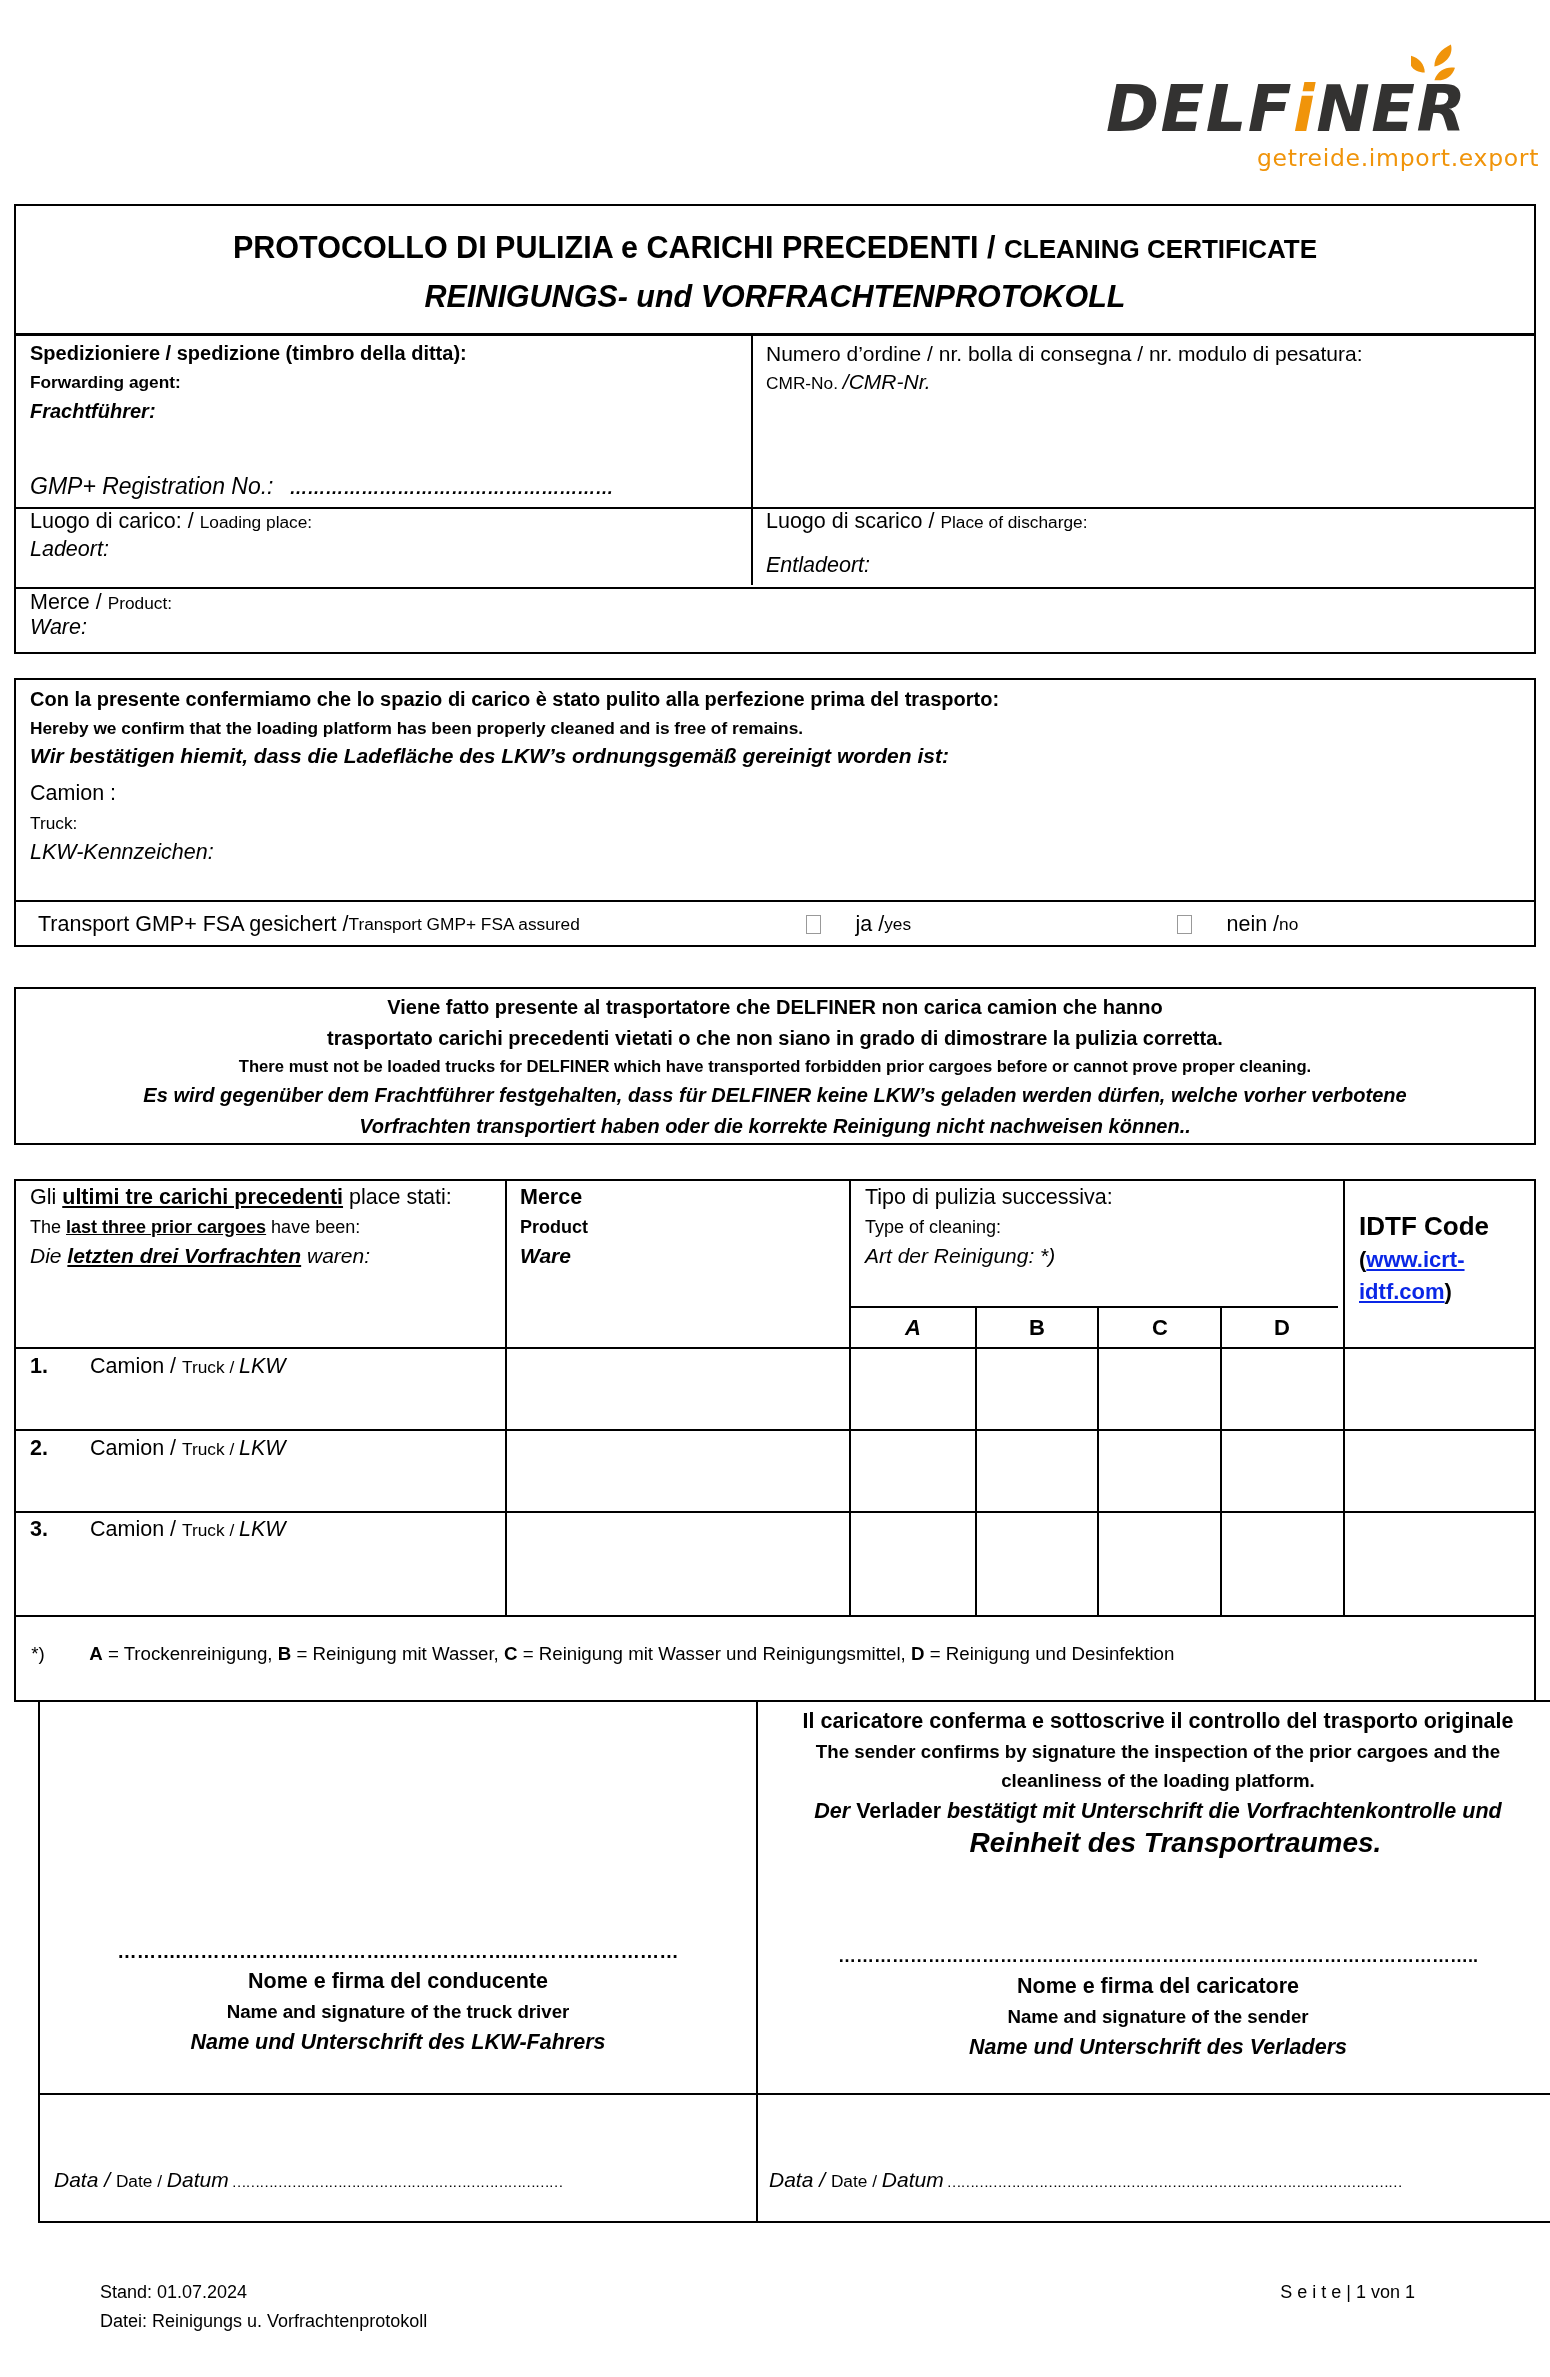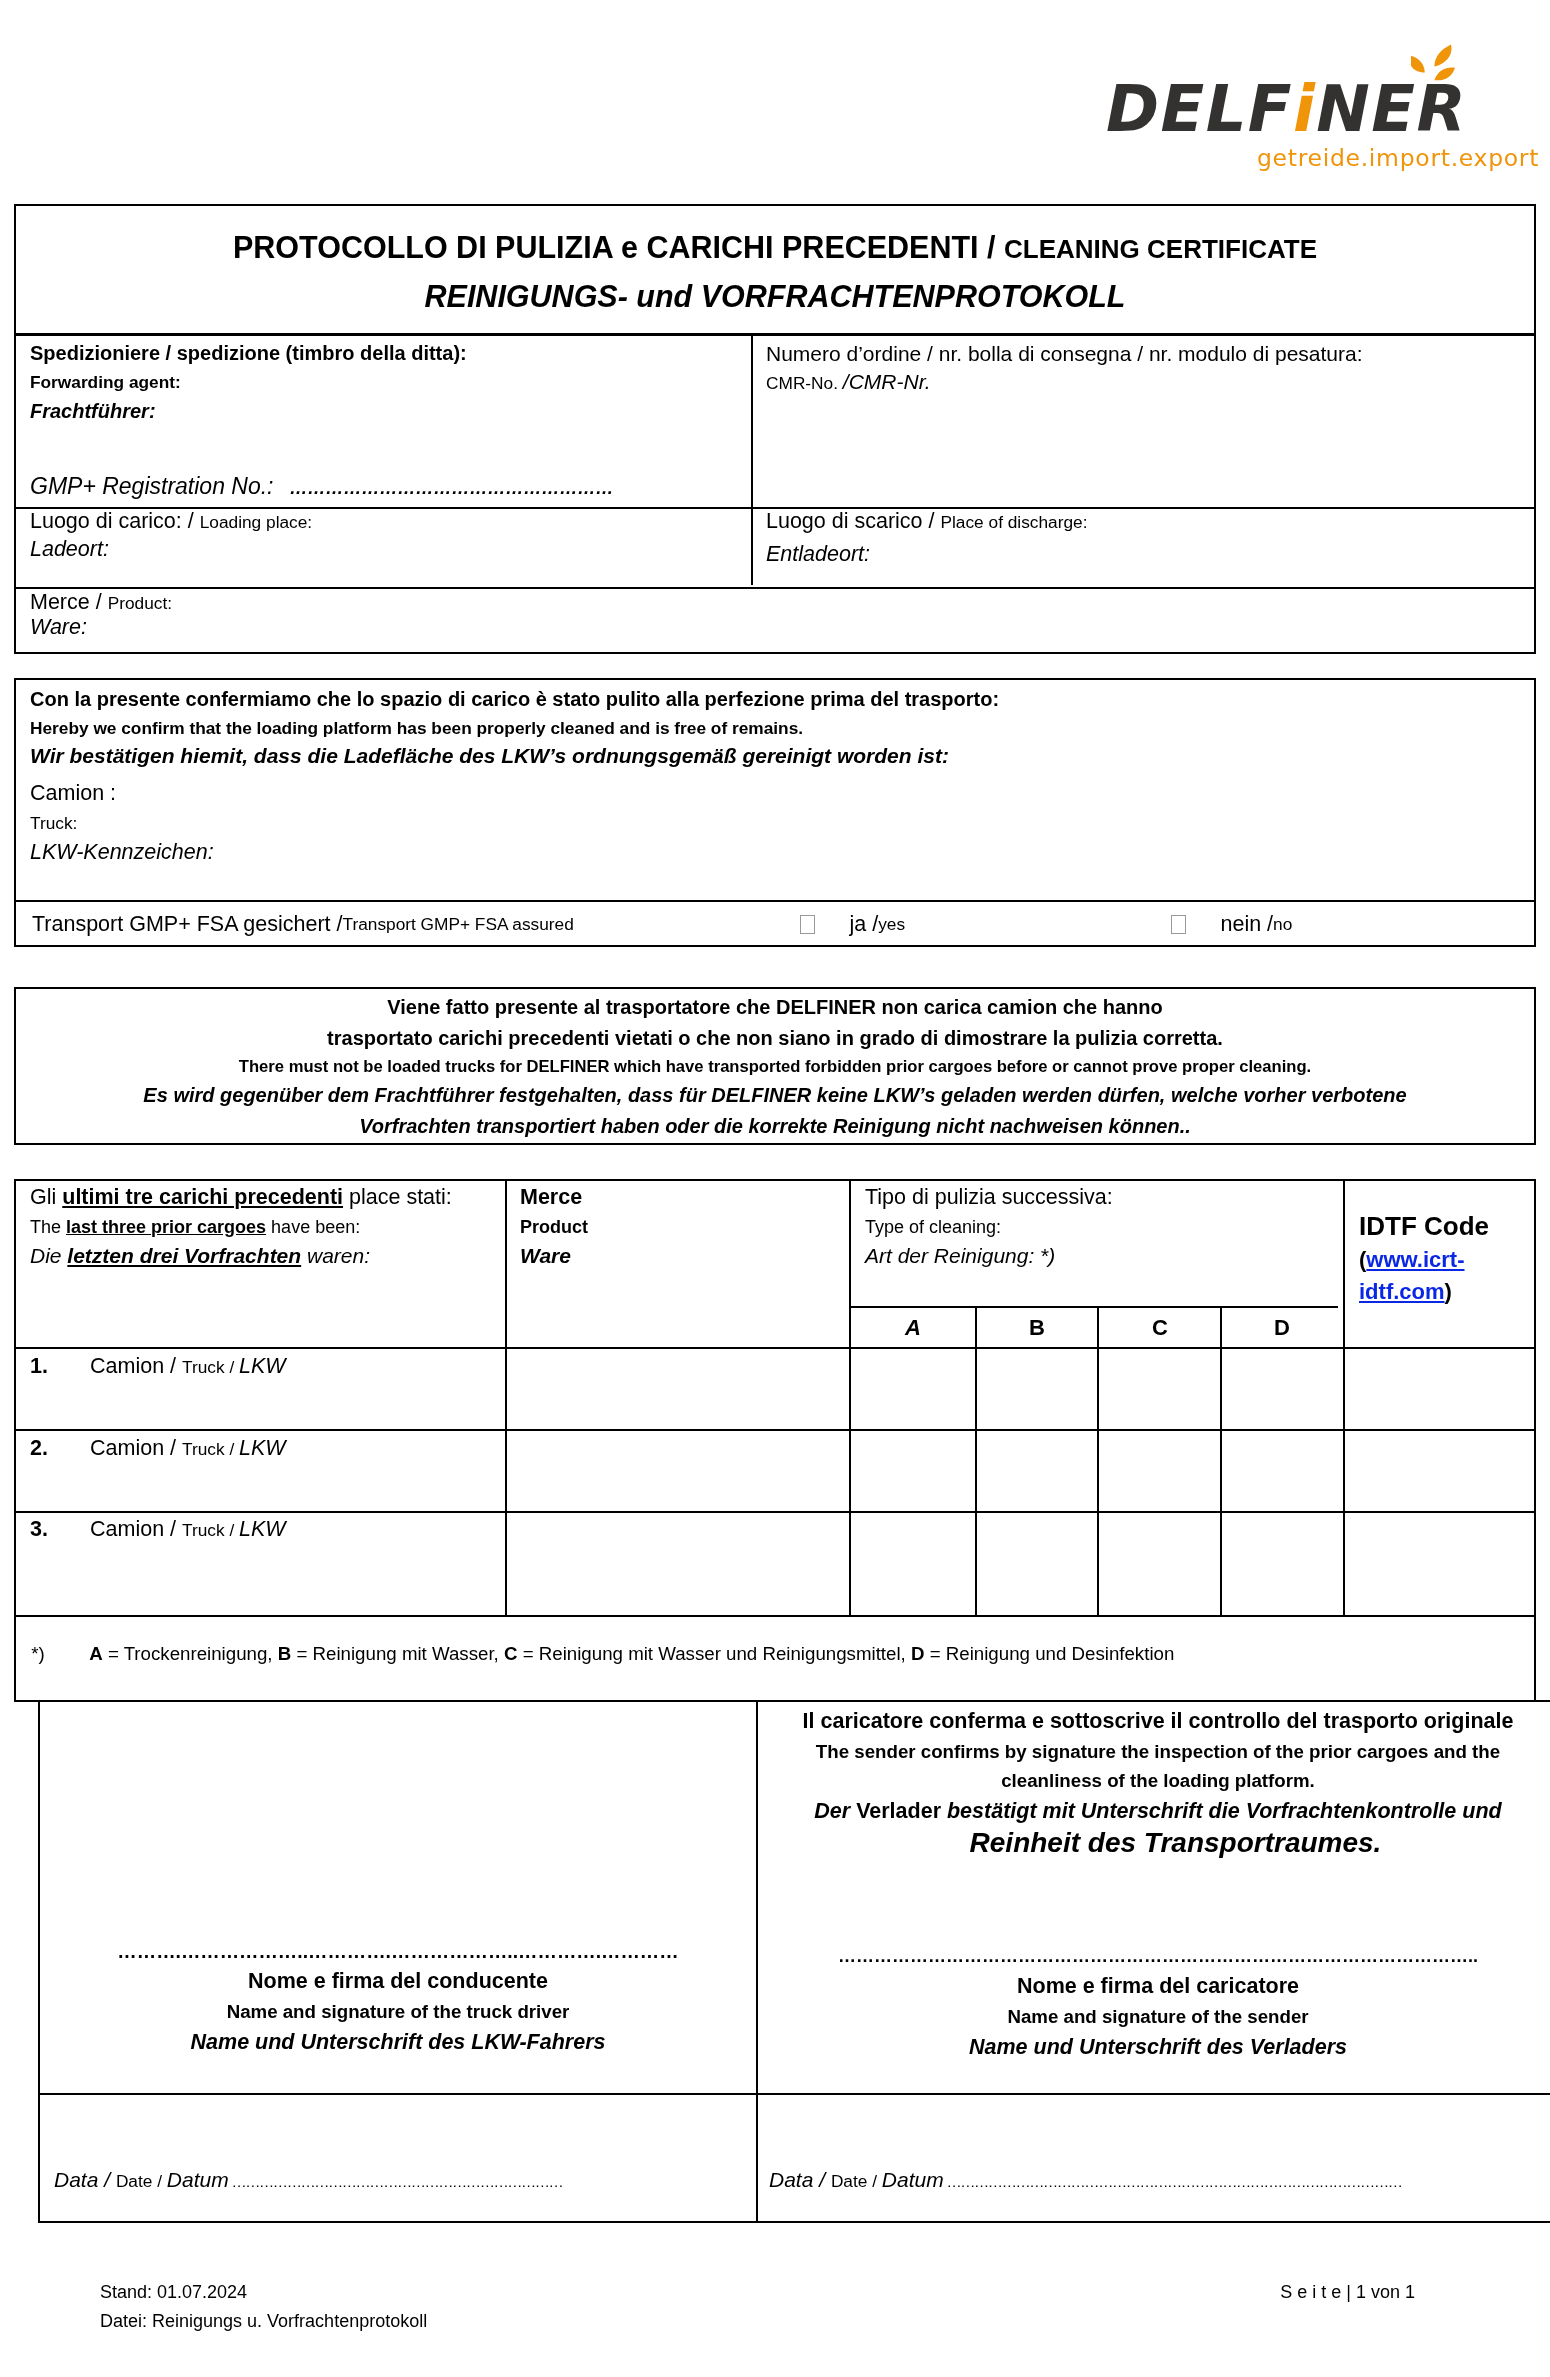--- a/index.html
+++ b/index.html
@@ -74,42 +74,42 @@
     <div class="line"><span class="small">CMR-No. </span><span class="i" style="font-size:21px">/CMR-Nr.</span></div>
   </div>
 
   <div class="abs" style="left:14px; top:174px; width:713px; height:76px;">
     <div class="line"><span style="font-size:21.5px">Luogo di carico: / </span><span class="small">Loading place:</span></div>
     <div class="i line" style="font-size:21.5px; margin-top:2.8px;">Ladeort:</div>
   </div>
 
   <div class="abs" style="left:750px; top:174px; width:762px; height:76px;">
     <div class="line"><span style="font-size:21.5px">Luogo di scarico / </span><span class="small">Place of discharge:</span></div>
-    <div class="i line" style="font-size:21.5px; margin-top:8px;">Entladeort:</div>
+    <div class="i line" style="font-size:21.5px; margin-top:19px;">Entladeort:</div>
   </div>
 
   <div class="abs" style="left:14px; top:255px; width:1489px; height:64px;">
     <div class="line"><span style="font-size:21.5px">Merce / </span><span class="small">Product:</span></div>
     <div class="i line" style="font-size:21.5px;">Ware:</div>
   </div>
 </div>
 
 <div class="abs" style="left:14px; top:678px; width:1522px; height:269px; border:2.1px solid #000;">
   <div class="hline" style="top:220px;"></div>
   <div class="abs" style="left:14px; top:4.2px; width:1489px;">
     <div class="b f29 line">Con la presente confermiamo che lo spazio di carico è stato pulito alla perfezione prima del trasporto:</div>
     <div class="b line" style="font-size:17.3px; line-height:26px;">Hereby we confirm that the loading platform has been properly cleaned and is free of remains.</div>
     <div class="b i line" style="font-size:21px; line-height:29px;">Wir bestätigen hiemit, dass die Ladefläche des LKW’s ordnungsgemäß gereinigt worden ist:</div>
     <div style="margin-top:7px;">
       <div class="line" style="font-size:21.5px; line-height:33px;">Camion :</div>
       <div class="line" style="font-size:17.3px; line-height:26px;">Truck:</div>
       <div class="i line" style="font-size:21.5px; line-height:32px;">LKW-Kennzeichen:</div>
     </div>
   </div>
-  <div class="abs line" style="left:16px; top:223px; height:43px; display:flex; align-items:center; width:1489px;">
+  <div class="abs line" style="left:22px; top:223px; height:43px; display:flex; align-items:center; width:1489px;">
     <span style="font-size:21.5px">Transport GMP+ FSA gesichert / </span>
       <span class="small">Transport GMP+ FSA assured</span>
     <span class="abs" style="left:768px; display:flex; align-items:center;">
       <span class="cb"></span>
       <span style="font-size:21.5px">ja / </span>
         <span class="small">yes</span>
     </span>
     <span class="abs" style="left:1139px; display:flex; align-items:center;">
       <span class="cb"></span>
       <span style="font-size:21.5px">nein / </span>

